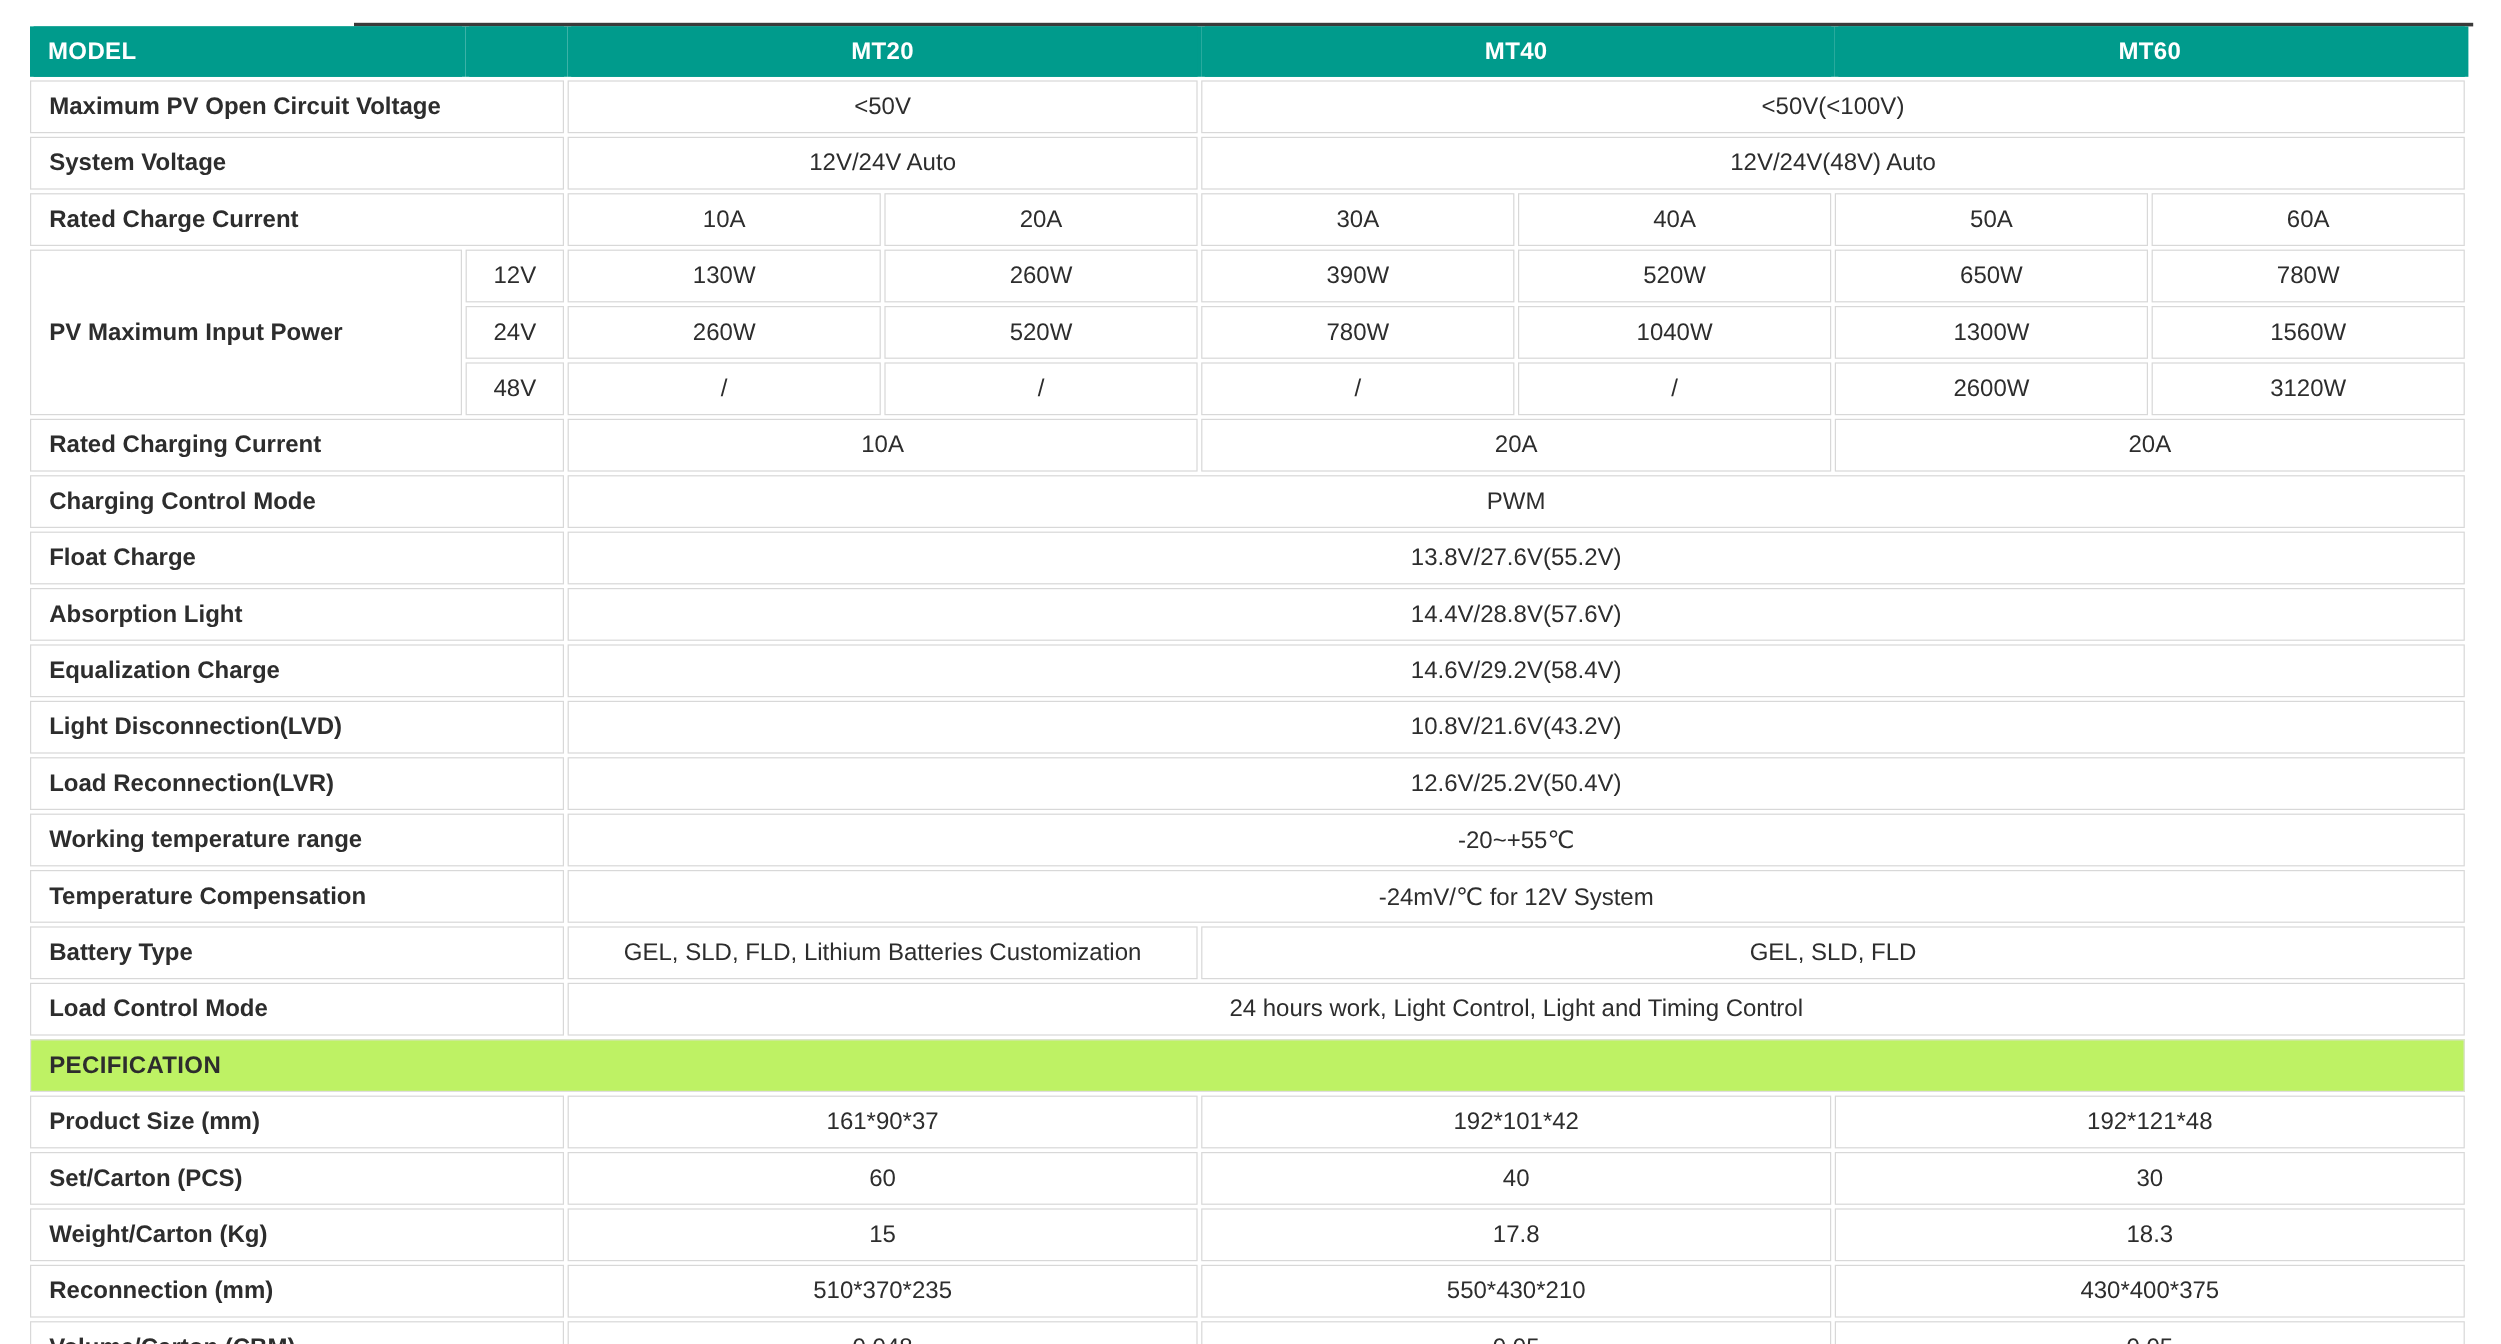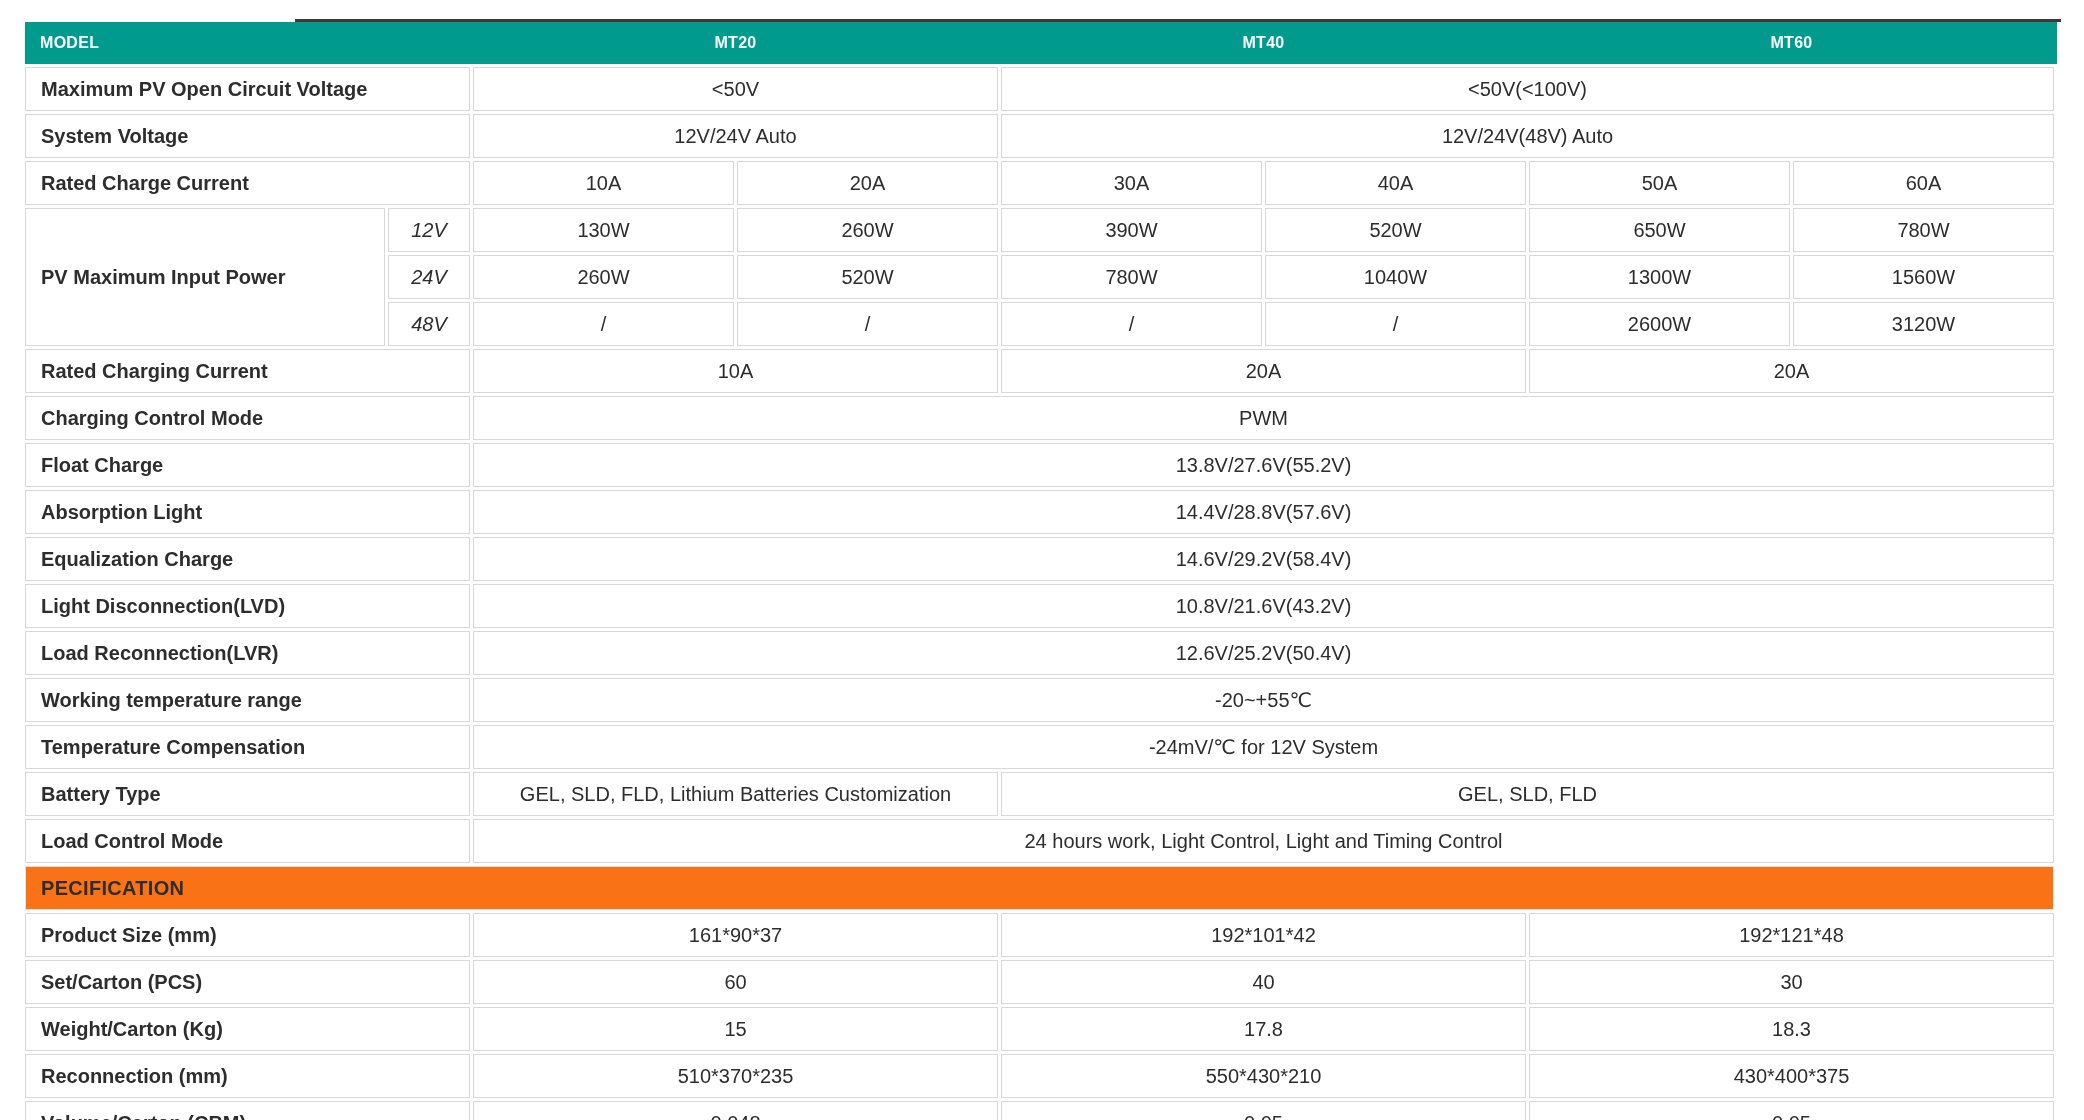--- a/index.html
+++ b/index.html
@@ -9,32 +9,32 @@
   }
   .topline{position:absolute;left:295px;right:23px;top:19px;height:3px;background:#3a3a3a;}
   table.spec{
     position:absolute;left:22px;top:19px;
     border-collapse:separate;border-spacing:3px;table-layout:fixed;
   }
   col.c-label{width:360px}
   col.c-sub{width:82px}
   col.c-data{width:261px}
   th{
-    background:#009b8c;color:#ffffff;font-weight:bold;font-size:16px;height:42px;
+    background:#009b8c;color:#ffffff;font-weight:bold;font-size:20px;height:42px;
     text-align:center;padding:0;box-shadow:3px 0 0 #009b8c;letter-spacing:.3px;
   }
   th.model{text-align:left;padding-left:15px;}
   td{
     height:42px;font-size:20px;text-align:center;vertical-align:middle;
     border:1px solid #d8d8d8;background:#ffffff;padding:0;white-space:nowrap;
   }
   td.label{text-align:left;padding-left:15px;font-weight:bold;}
-  td.sub{font-style:italic;}
+  td.sub{}
   td.band{
-    background:#f97316;border:1px solid #dfdfdf;text-align:left;padding-left:15px;
+    background:#bef264;border:1px solid #dfdfdf;text-align:left;padding-left:15px;
     font-weight:bold;letter-spacing:.3px;margin-top:40px;
   }
 </style>
 </head>
 <body>
 
 <div class="topline"></div>
 
 <table class="spec">
   <colgroup>

